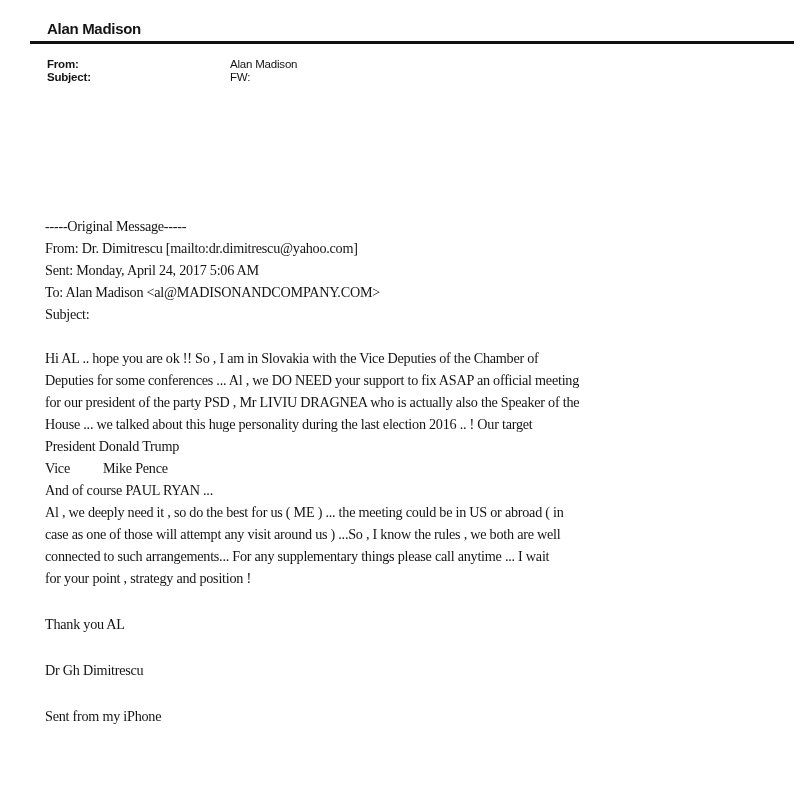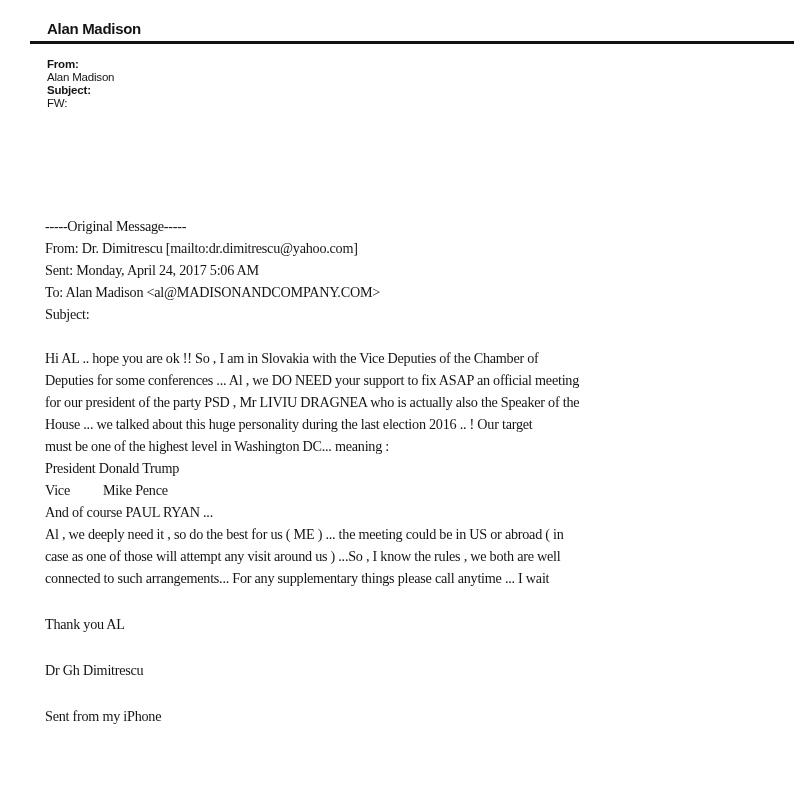--- a/index.html
+++ b/index.html
@@ -12,21 +12,21 @@
     position: absolute; left: 47px; top: 20px;
     font-size: 15px; font-weight: bold; letter-spacing: -0.3px;
   }
   .rule {
     position: absolute; left: 30px; top: 41px; width: 764px; height: 3px;
     background: #111;
   }
   .hdr {
     position: absolute; left: 47px; top: 58px; font-size: 11.5px; line-height: 13px;
   }
-  .hdr-row { display: flex; flex-direction: column; }
+  .hdr-row { display: flex; }
   .hdr-label { width: 183px; font-weight: bold; letter-spacing: -0.2px; }
   .hdr-value { letter-spacing: -0.2px; }
   .body-block {
     position: absolute; left: 45px; top: 215px; width: 750px;
     font-size: 14.2px; line-height: 22px; letter-spacing: -0.25px;
   }
   .line { white-space: pre; font-family: Liberation Serif, serif; }
   .gap { height: 22px; }
   .gap2 { height: 24px; }
 </style>
@@ -51,26 +51,26 @@
   <div class="line">-----Original Message-----</div>
   <div class="line">From: Dr. Dimitrescu [mailto:dr.dimitrescu@yahoo.com]</div>
   <div class="line">Sent: Monday, April 24, 2017 5:06 AM</div>
   <div class="line">To: Alan Madison &lt;al@MADISONANDCOMPANY.COM&gt;</div>
   <div class="line">Subject:</div>
   <div class="gap"></div>
   <div class="line">Hi AL .. hope you are ok !! So , I am in Slovakia with the Vice Deputies of the Chamber of</div>
   <div class="line">Deputies for some conferences ... Al , we DO NEED your support to fix ASAP an official meeting</div>
   <div class="line">for our president of the party PSD , Mr LIVIU DRAGNEA who is actually also the Speaker of the</div>
   <div class="line">House ... we talked about this huge personality during the last election 2016 .. ! Our target</div>
-  <div class="line">must be one of the highest level in Washington DC... meaning :</div>
   <div class="line">President Donald Trump</div>
   <div class="line">Vice          Mike Pence</div>
   <div class="line">And of course PAUL RYAN ...</div>
   <div class="line">Al , we deeply need it , so do the best for us ( ME ) ... the meeting could be in US or abroad ( in</div>
   <div class="line">case as one of those will attempt any visit around us ) ...So , I know the rules , we both are well</div>
   <div class="line">connected to such arrangements... For any supplementary things please call anytime ... I wait</div>
+  <div class="line">for your point , strategy and position !</div>
   <div class="gap2"></div>
   <div class="line">Thank you AL</div>
   <div class="gap2"></div>
   <div class="line">Dr Gh Dimitrescu</div>
   <div class="gap2"></div>
   <div class="line">Sent from my iPhone</div>
 </div>
 
 </body></html>

